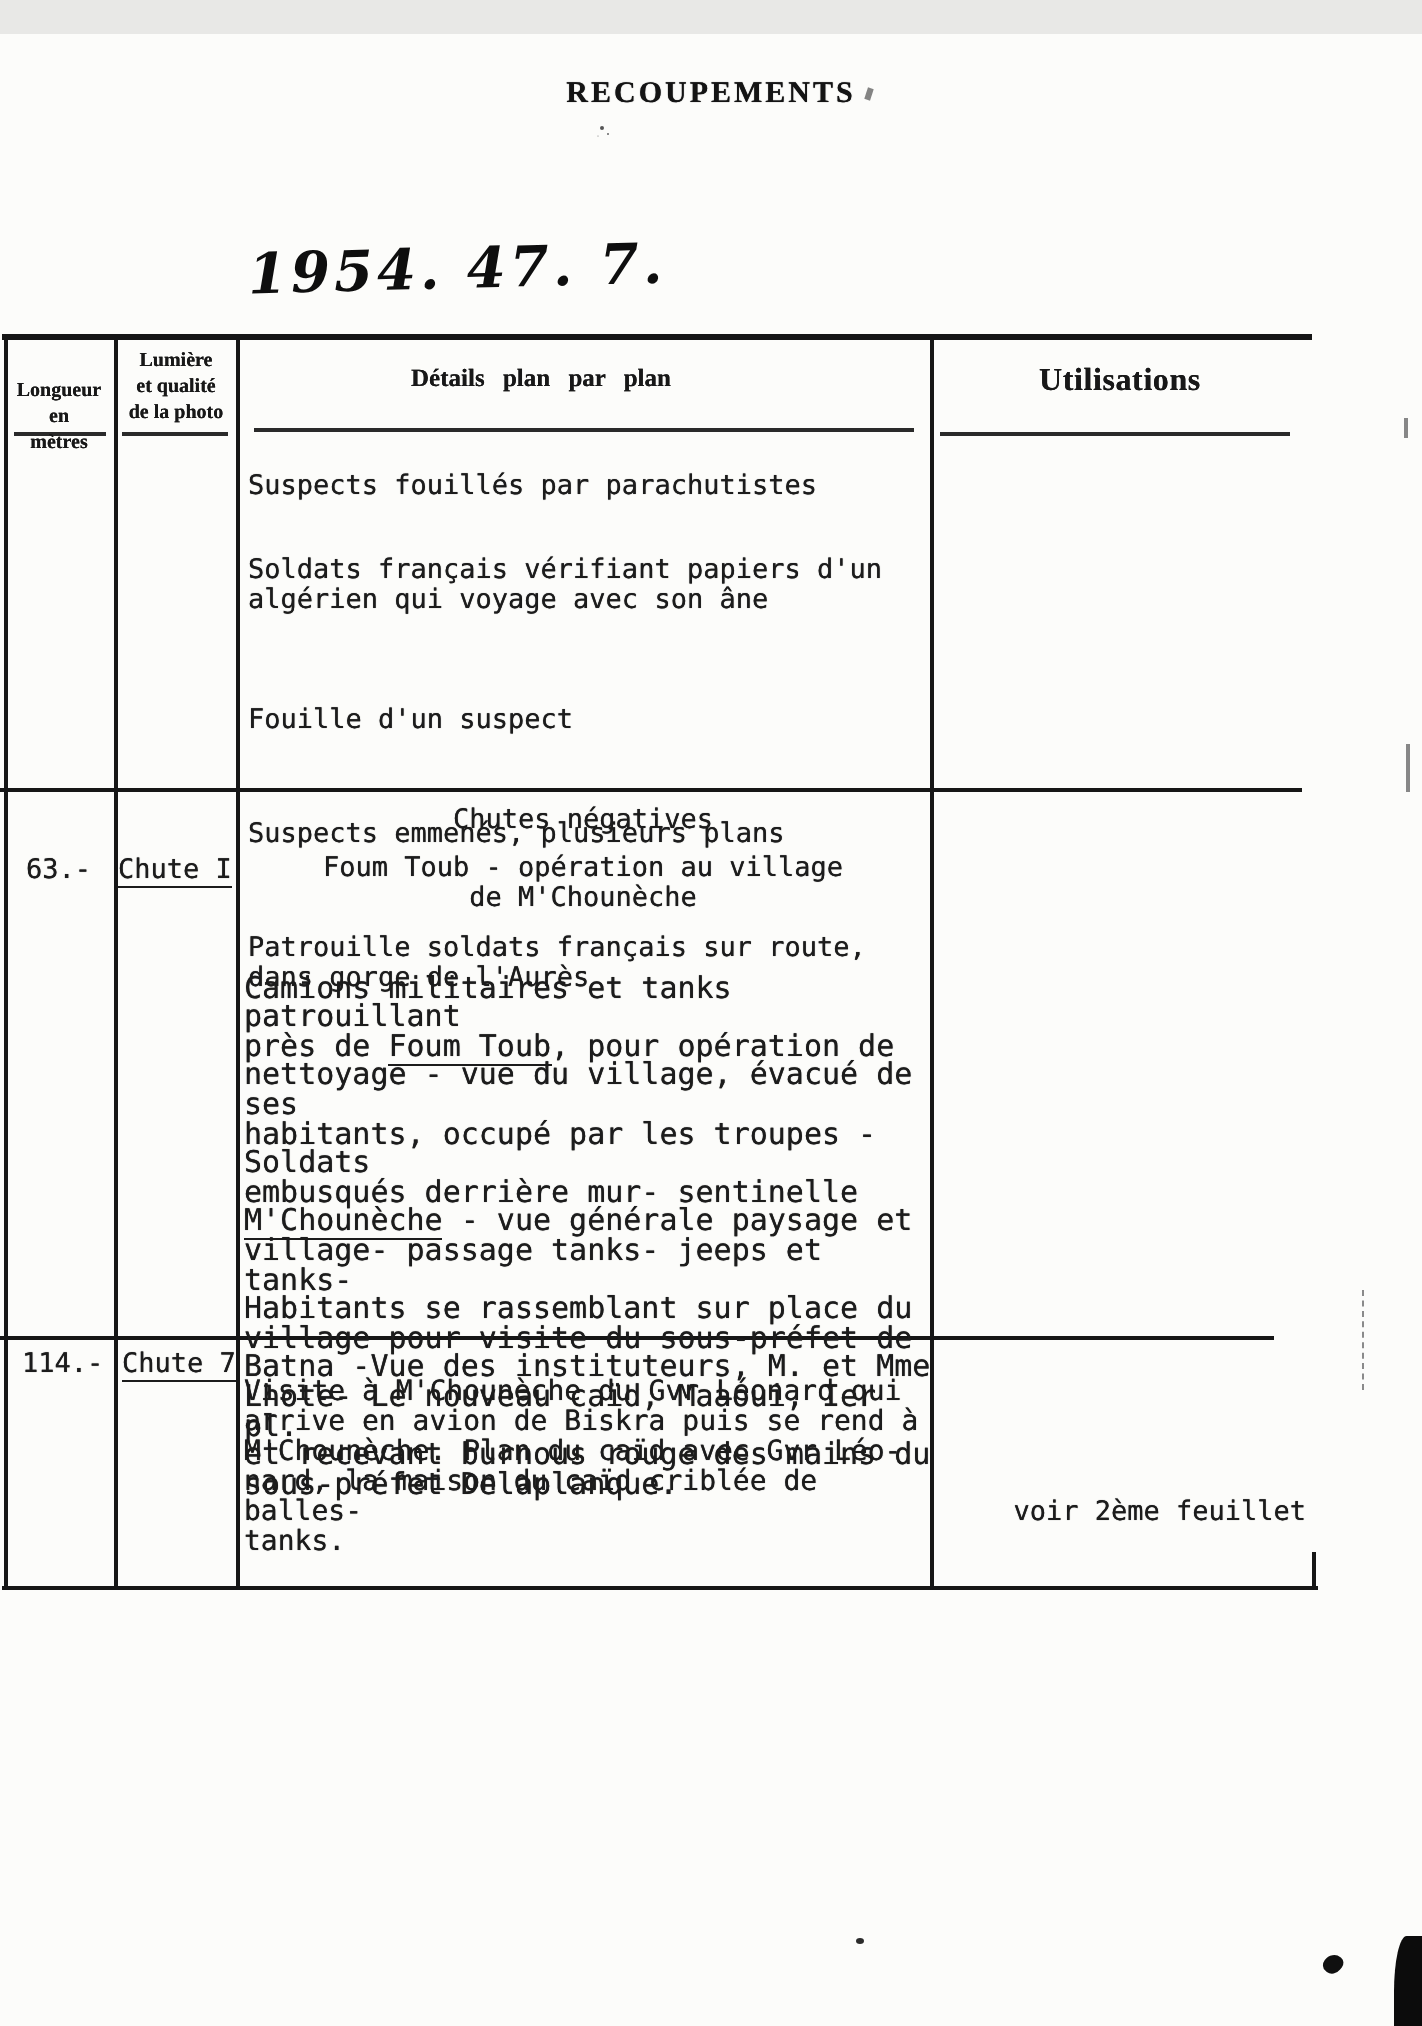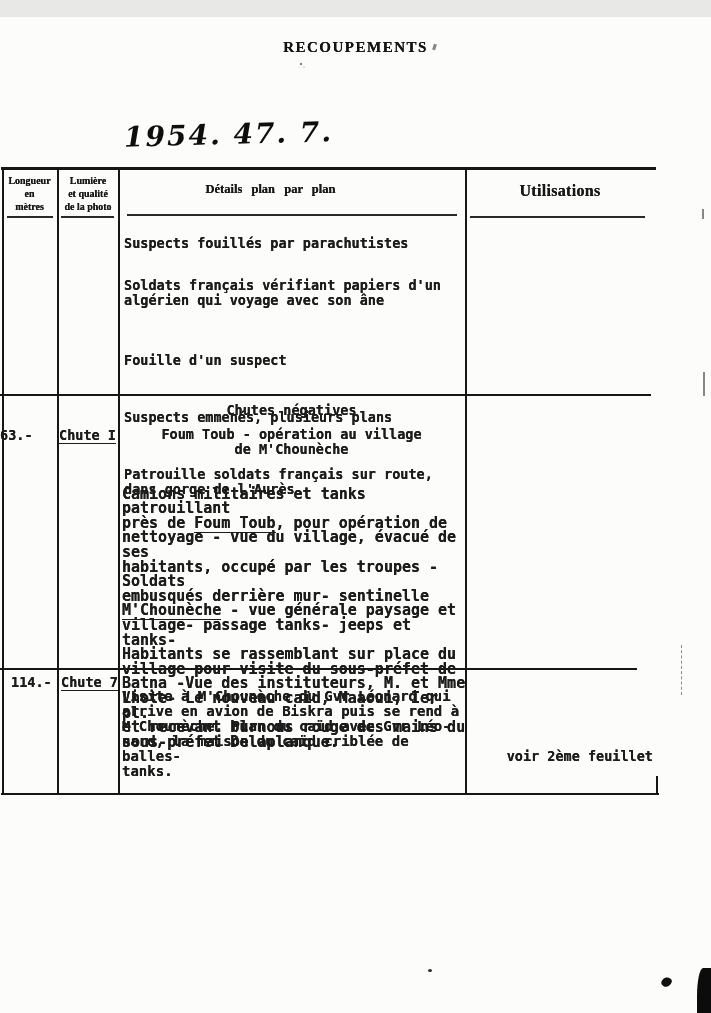--- a/index.html
+++ b/index.html
@@ -21,21 +21,21 @@
     font-size:28px;letter-spacing:2px;color:#0e0e0e;
     transform:rotate(-1.5deg);white-space:nowrap;
   }
   .th{
     position:absolute;text-align:center;
     font-family:"Liberation Serif",serif;font-weight:bold;color:#181818;
     white-space:pre-line;text-shadow:0 0 .3px #181818;
   }
   .th-small{font-size:10px;line-height:13px;}
   .mono{
-    font-family:"DejaVu Sans Mono",monospace;font-weight:bold;color:#1c1c1c;
+    font-family:"DejaVu Sans Mono",monospace;font-weight:normal;color:#1c1c1c;
     white-space:pre-line;text-shadow:0 0 .35px #1c1c1c;
   }
   .para{margin:0 0 12px 0;}
   .u{border-bottom:1.6px solid #1c1c1c;}
   
   .line{position:absolute;background:#161616;}
   .soft{background:#2a2a2a;}
   
   .smudge{position:absolute;width:2px;height:2px;background:#555;border-radius:50%;
           box-shadow:3px 3px 0 -0.5px #666, -2px 4px 0 -0.7px #777;}
@@ -66,42 +66,42 @@
   <div class="line soft" style="left:7px;top:199px;width:46px;height:2px;"></div>
   <div class="line soft" style="left:61px;top:199px;width:53px;height:2px;"></div>
   <div class="line soft" style="left:127px;top:197px;width:330px;height:2px;"></div>
   <div class="line soft" style="left:470px;top:199px;width:175px;height:2px;"></div>
 
   <div class="line" style="left:0;top:377px;width:651px;height:2px;"></div>
   <div class="line" style="left:0;top:651px;width:637px;height:2px;"></div>
   <div class="line" style="left:1px;top:776px;width:658px;height:2px;"></div>
   <div class="line" style="left:656px;top:759px;width:2px;height:18px;"></div>
 
-  <div class="th th-small" style="left:2px;top:157px;width:55px;">Longueur
+  <div class="th th-small" style="left:2px;top:172px;width:55px;">Longueur
 en
 mètres</div>
   <div class="th th-small" style="left:58px;top:157px;width:60px;">Lumière
 et qualité
 de la photo</div>
   <div class="th" style="left:120px;top:165px;width:301px;font-size:12.5px;word-spacing:6px;">Détails plan par plan</div>
   <div class="th" style="left:467px;top:165px;width:186px;font-size:16px;letter-spacing:.3px;">Utilisations</div>
 
   <div class="mono" style="position:absolute;left:124px;top:204px;width:344px;font-size:13.5px;line-height:15px;">
     <p class="para">Suspects fouillés par parachutistes</p>
     <p class="para">Soldats français vérifiant papiers d'un
 algérien qui voyage avec son âne</p>
     <p class="para" style="margin-top:18px;">Fouille d'un suspect</p>
     <p class="para" style="margin-top:15px;">Suspects emmenés, plusieurs plans</p>
     <p class="para" style="margin-top:15px;">Patrouille soldats français sur route,
 dans gorge de l'Aurès</p>
   </div>
 
   <div class="mono" style="position:absolute;left:118px;top:385px;width:347px;font-size:13.5px;text-align:center;">Chutes négatives</div>
 
-  <div class="mono" style="position:absolute;left:0;top:410px;font-size:13.5px;">63.-</div>
+  <div class="mono" style="position:absolute;left:13px;top:410px;font-size:13.5px;">63.-</div>
   <div class="mono u" style="position:absolute;left:59px;top:410px;font-size:13.5px;">Chute I</div>
 
   <div class="mono" style="position:absolute;left:118px;top:410px;width:347px;font-size:13.5px;line-height:15px;text-align:center;">Foum Toub - opération au village
 de M'Chounèche</div>
 
   <div class="mono" style="position:absolute;left:122px;top:455px;width:352px;font-size:15px;line-height:14.6px;">
     <span>Camions militaires et tanks patrouillant
 près de </span><span class="u">Foum Toub</span><span>, pour opération de
 nettoyage - vue du village, évacué de ses
 habitants, occupé par les troupes - Soldats

